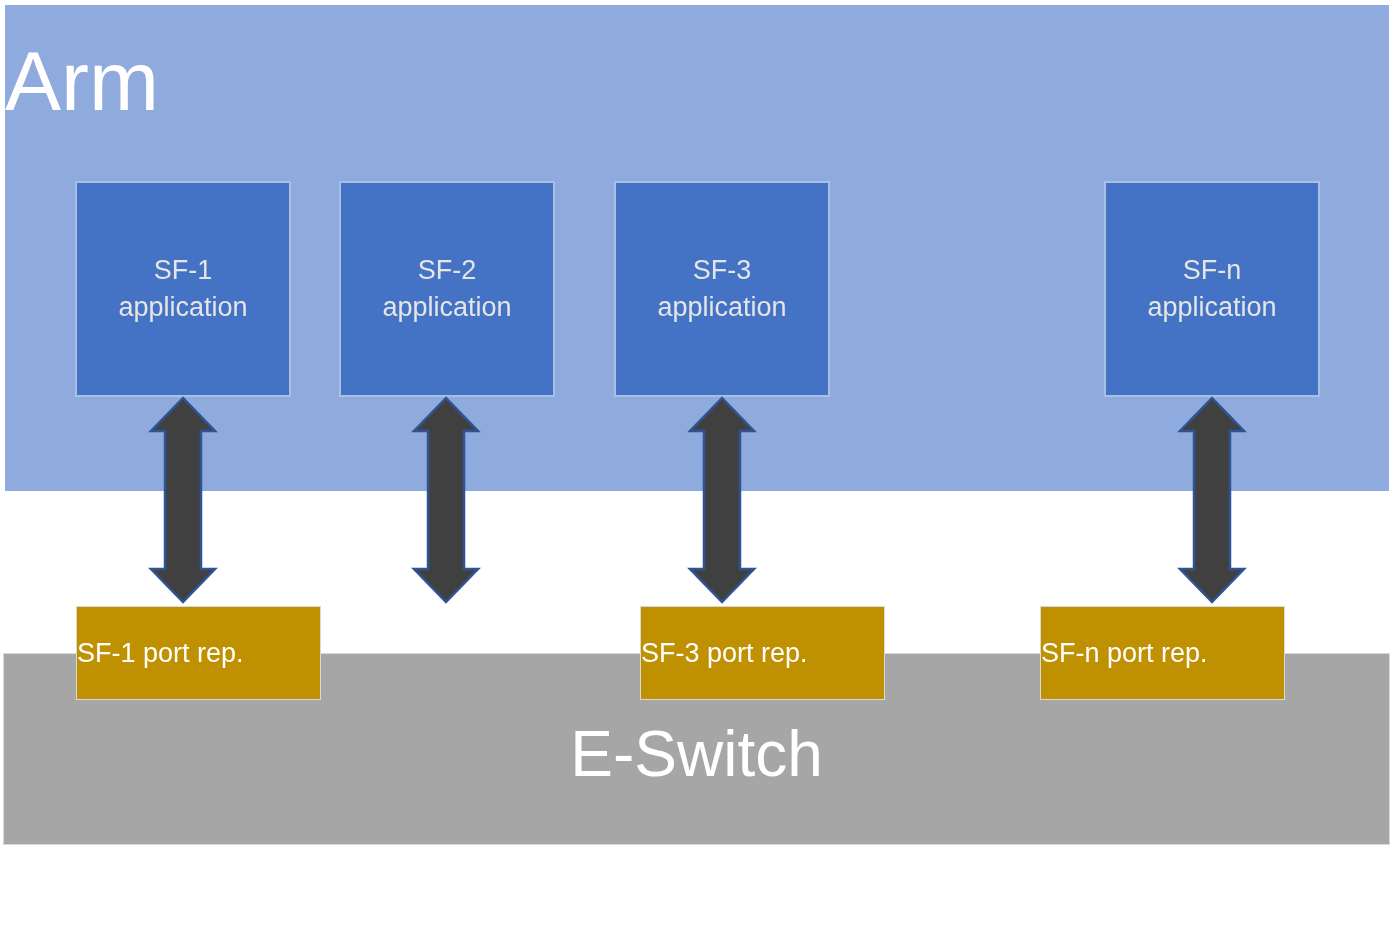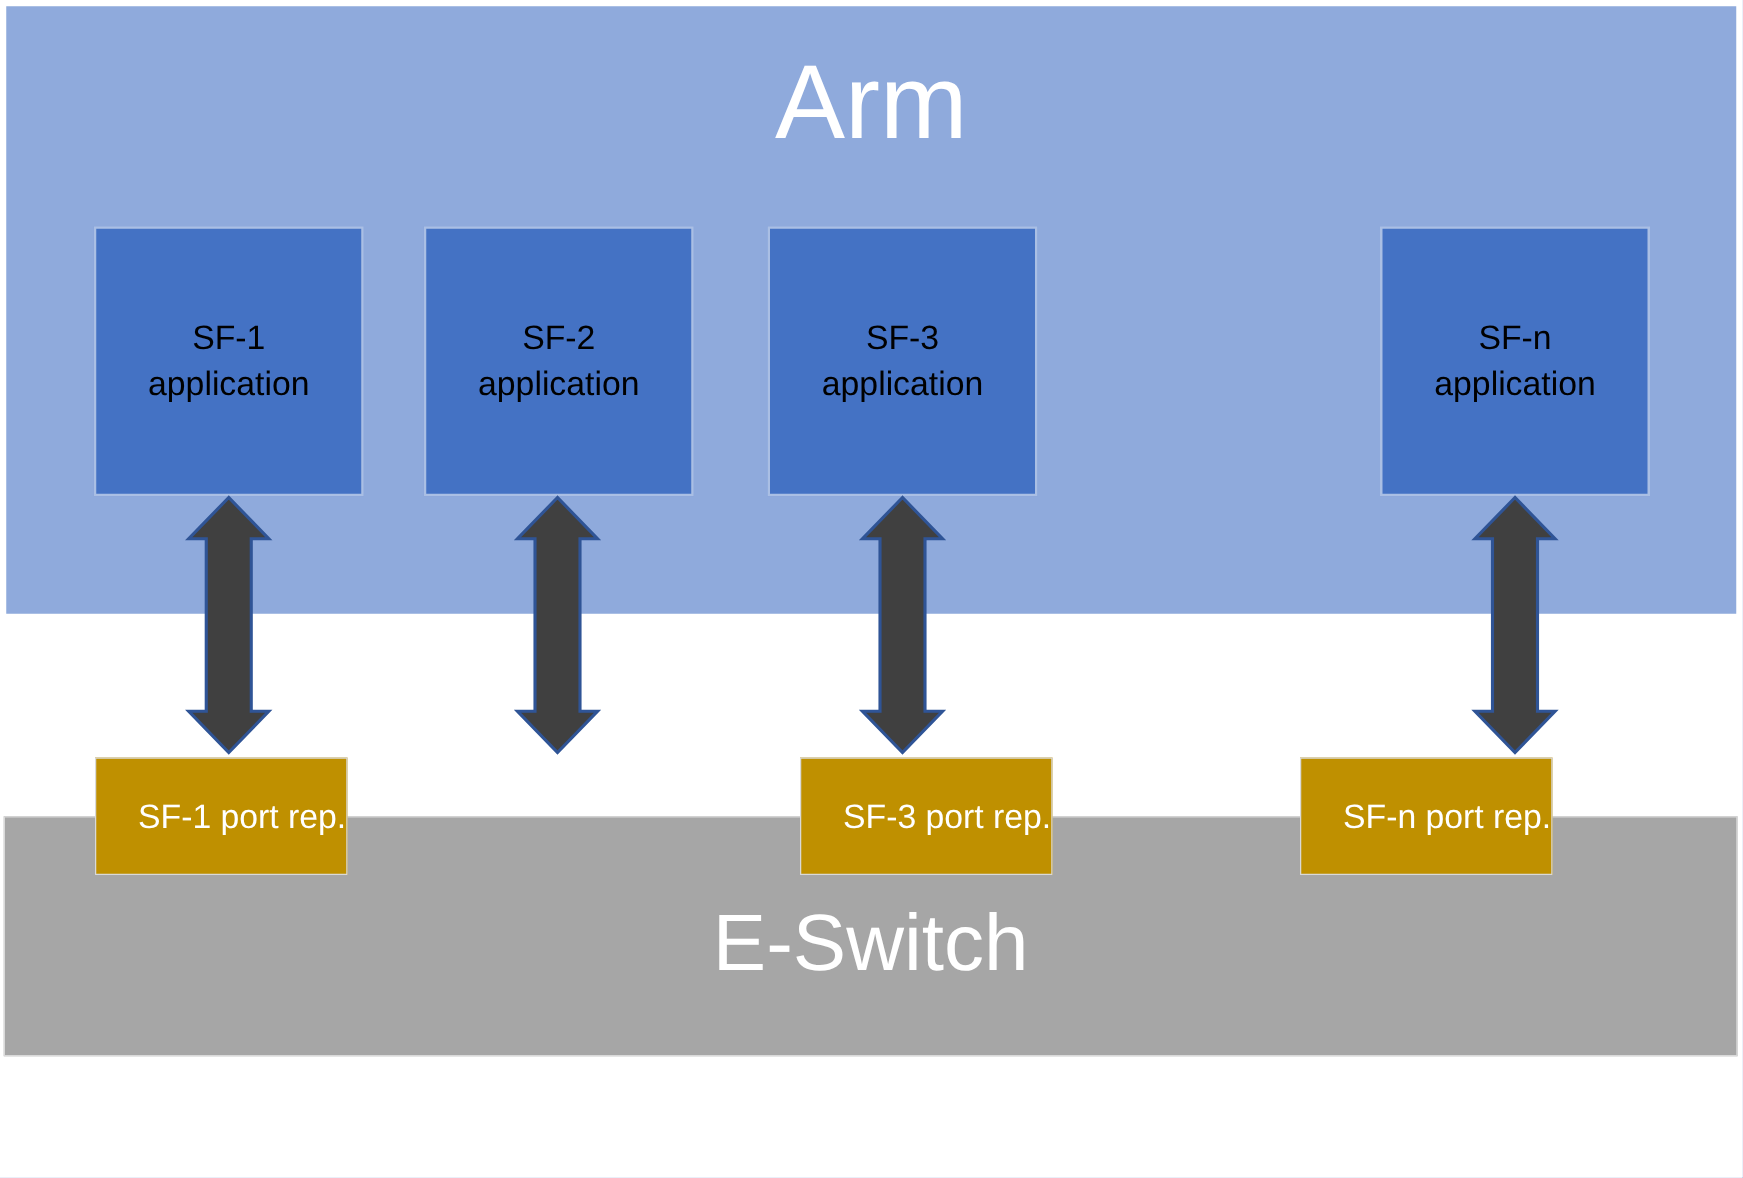--- a/index.html
+++ b/index.html
@@ -6,49 +6,49 @@
   .canvas{
     position:relative;width:1394px;height:942px;background:#ffffff;
     font-family:"Liberation Sans",sans-serif;overflow:hidden;
   }
   
   .arm{
     position:absolute;left:5px;top:5px;width:1384px;height:486px;
     background:#8FAADC;
   }
   .arm-title{
-    position:absolute;left:0;top:30px;width:100%;text-align:center;
+    position:absolute;left:0;top:30px;width:100%;
     color:#ffffff;font-size:84px;line-height:1.1;font-weight:400;
   }
   
   .app-box{
     position:absolute;top:181px;width:216px;height:216px;
     background:#4472C4;border:2px solid rgba(255,255,255,0.55);
     box-sizing:border-box;
     display:flex;flex-direction:column;align-items:center;justify-content:center;
-    color:#000000;font-size:27px;line-height:37px;text-align:center;
+    color:#e5e5e5;font-size:27px;line-height:37px;text-align:center;
   }
   .app-1{left:75px}.app-2{left:339px}.app-3{left:614px}.app-n{left:1104px}
   
   .arrow{position:absolute;top:396px;width:72px;height:208px;}
   .arrow-1{left:147px}.arrow-2{left:410px}.arrow-3{left:686px}.arrow-n{left:1176px}
   
   .eswitch{
     position:absolute;left:3px;top:653px;width:1387px;height:192px;
     background:#A6A6A6;border:1px solid #d9d9d9;box-sizing:border-box;
   }
   .eswitch-title{
     position:absolute;left:0;top:68px;width:100%;text-align:center;
     color:#ffffff;font-size:64px;line-height:1;font-weight:400;
   }
   
   .port-rep{
-    position:absolute;top:606px;width:202px;height:94px;
+    position:absolute;top:606px;width:245px;height:94px;
     background:#BF9000;border:1px solid #d9d9d9;box-sizing:border-box;
-    display:flex;align-items:center;justify-content:flex-end;
+    display:flex;align-items:center;justify-content:flex-start;
     color:#ffffff;font-size:27px;text-align:center;
   }
   .pr-1{left:76px}.pr-2{left:338px}.pr-3{left:640px}.pr-n{left:1040px}
   
   .phys{
     position:absolute;top:797px;width:241px;height:141px;
     background:#404040;border:1px solid #d9d9d9;box-sizing:border-box;
     display:flex;align-items:center;justify-content:center;
     color:#ffffff;font-size:36px;text-align:center;
   }

